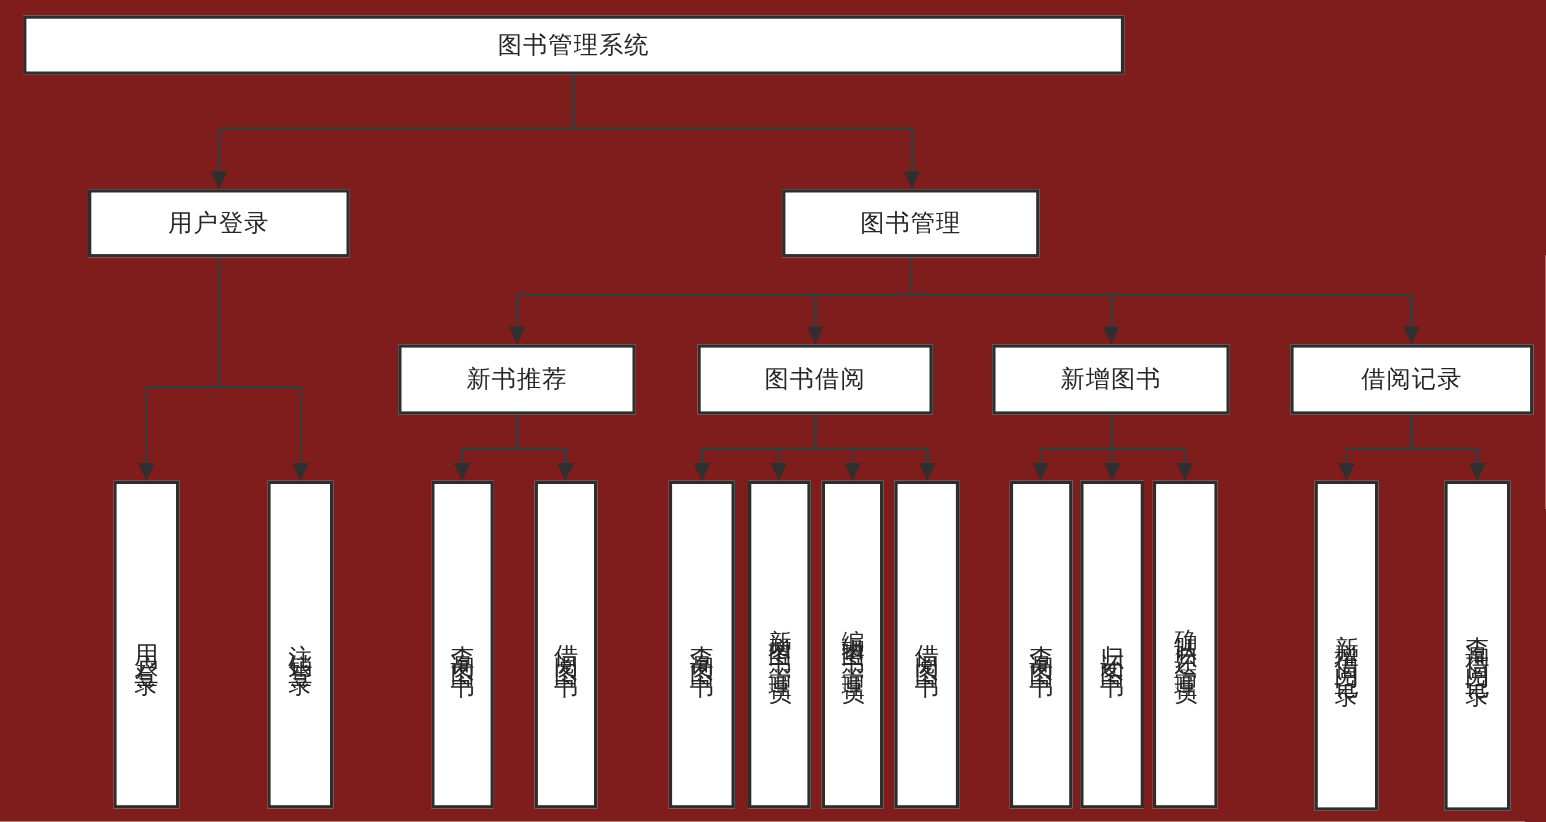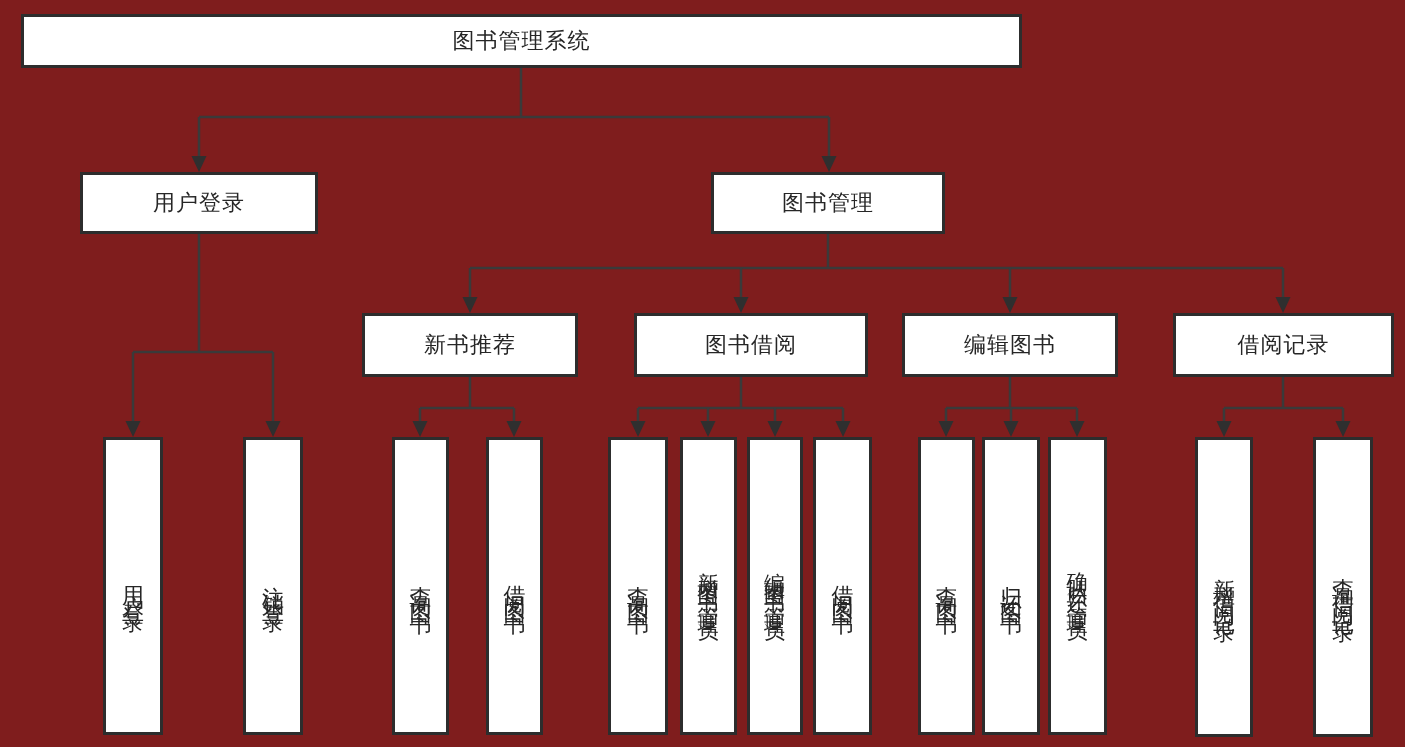--- a/index.html
+++ b/index.html
@@ -147,25 +147,25 @@
   <div class="box" style="left:80px; top:172px; width:238px; height:62px;">
     <span class="hlabel">用户登录</span>
   </div>
   <div class="box" style="left:711px; top:172px; width:234px; height:62px;">
     <span class="hlabel">图书管理</span>
   </div>
 
   <div class="box" style="left:362px; top:313px; width:216px; height:64px;align-items:center;">
     <span class="hlabel">新书推荐</span>
   </div>
-  <div class="box" style="left:634px; top:313px; width:234px; height:64px;">
+  <div class="box" style="left:634px; top:313px; width:214px; height:64px;">
     <span class="hlabel">图书借阅</span>
   </div>
   <div class="box" style="left:902px; top:313px; width:216px; height:64px;">
-    <span class="hlabel">编辑图书</span>
+    <span class="hlabel">新增图书</span>
   </div>
   <div class="box" style="left:1173px; top:313px; width:221px; height:64px;">
     <span class="hlabel">借阅记录</span>
   </div>
 
   <div class="box" style="left:103px; top:437px; width:60px; height:298px;">
     <span class="vlabel">用户登录</span>
   </div>
   <div class="box" style="left:243px; top:437px; width:60px; height:298px;">
     <span class="vlabel">注销登录</span>

